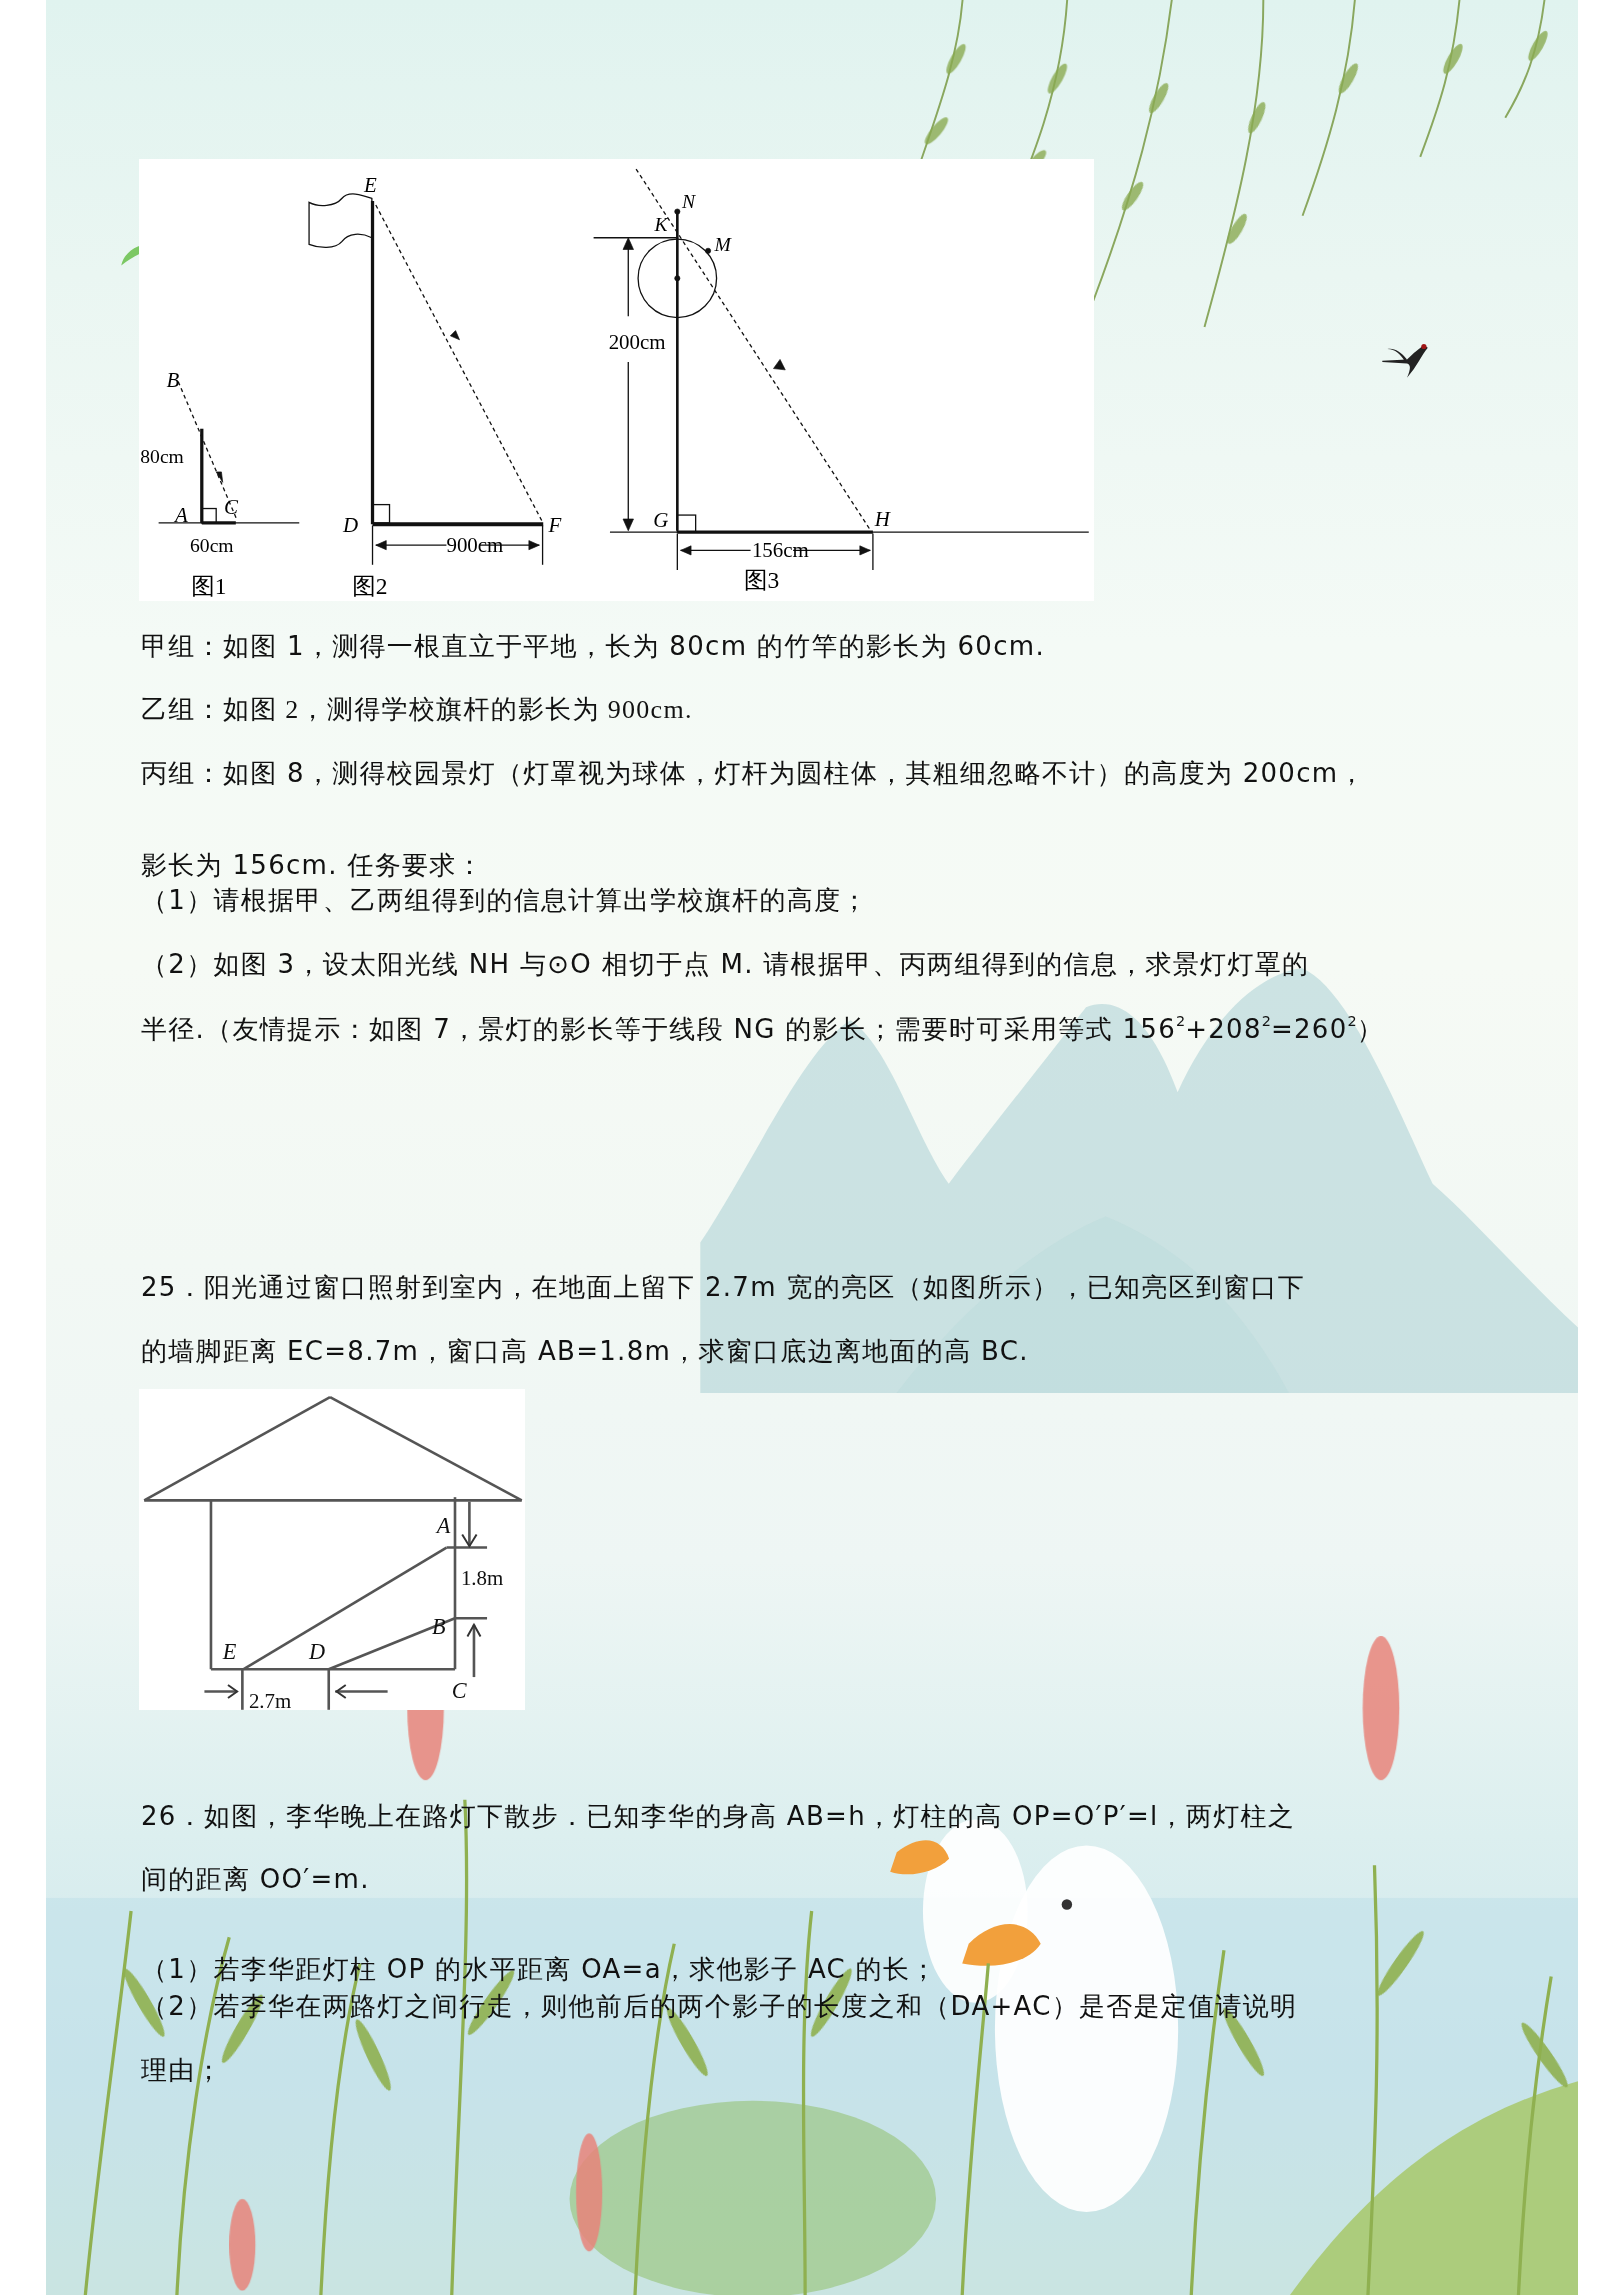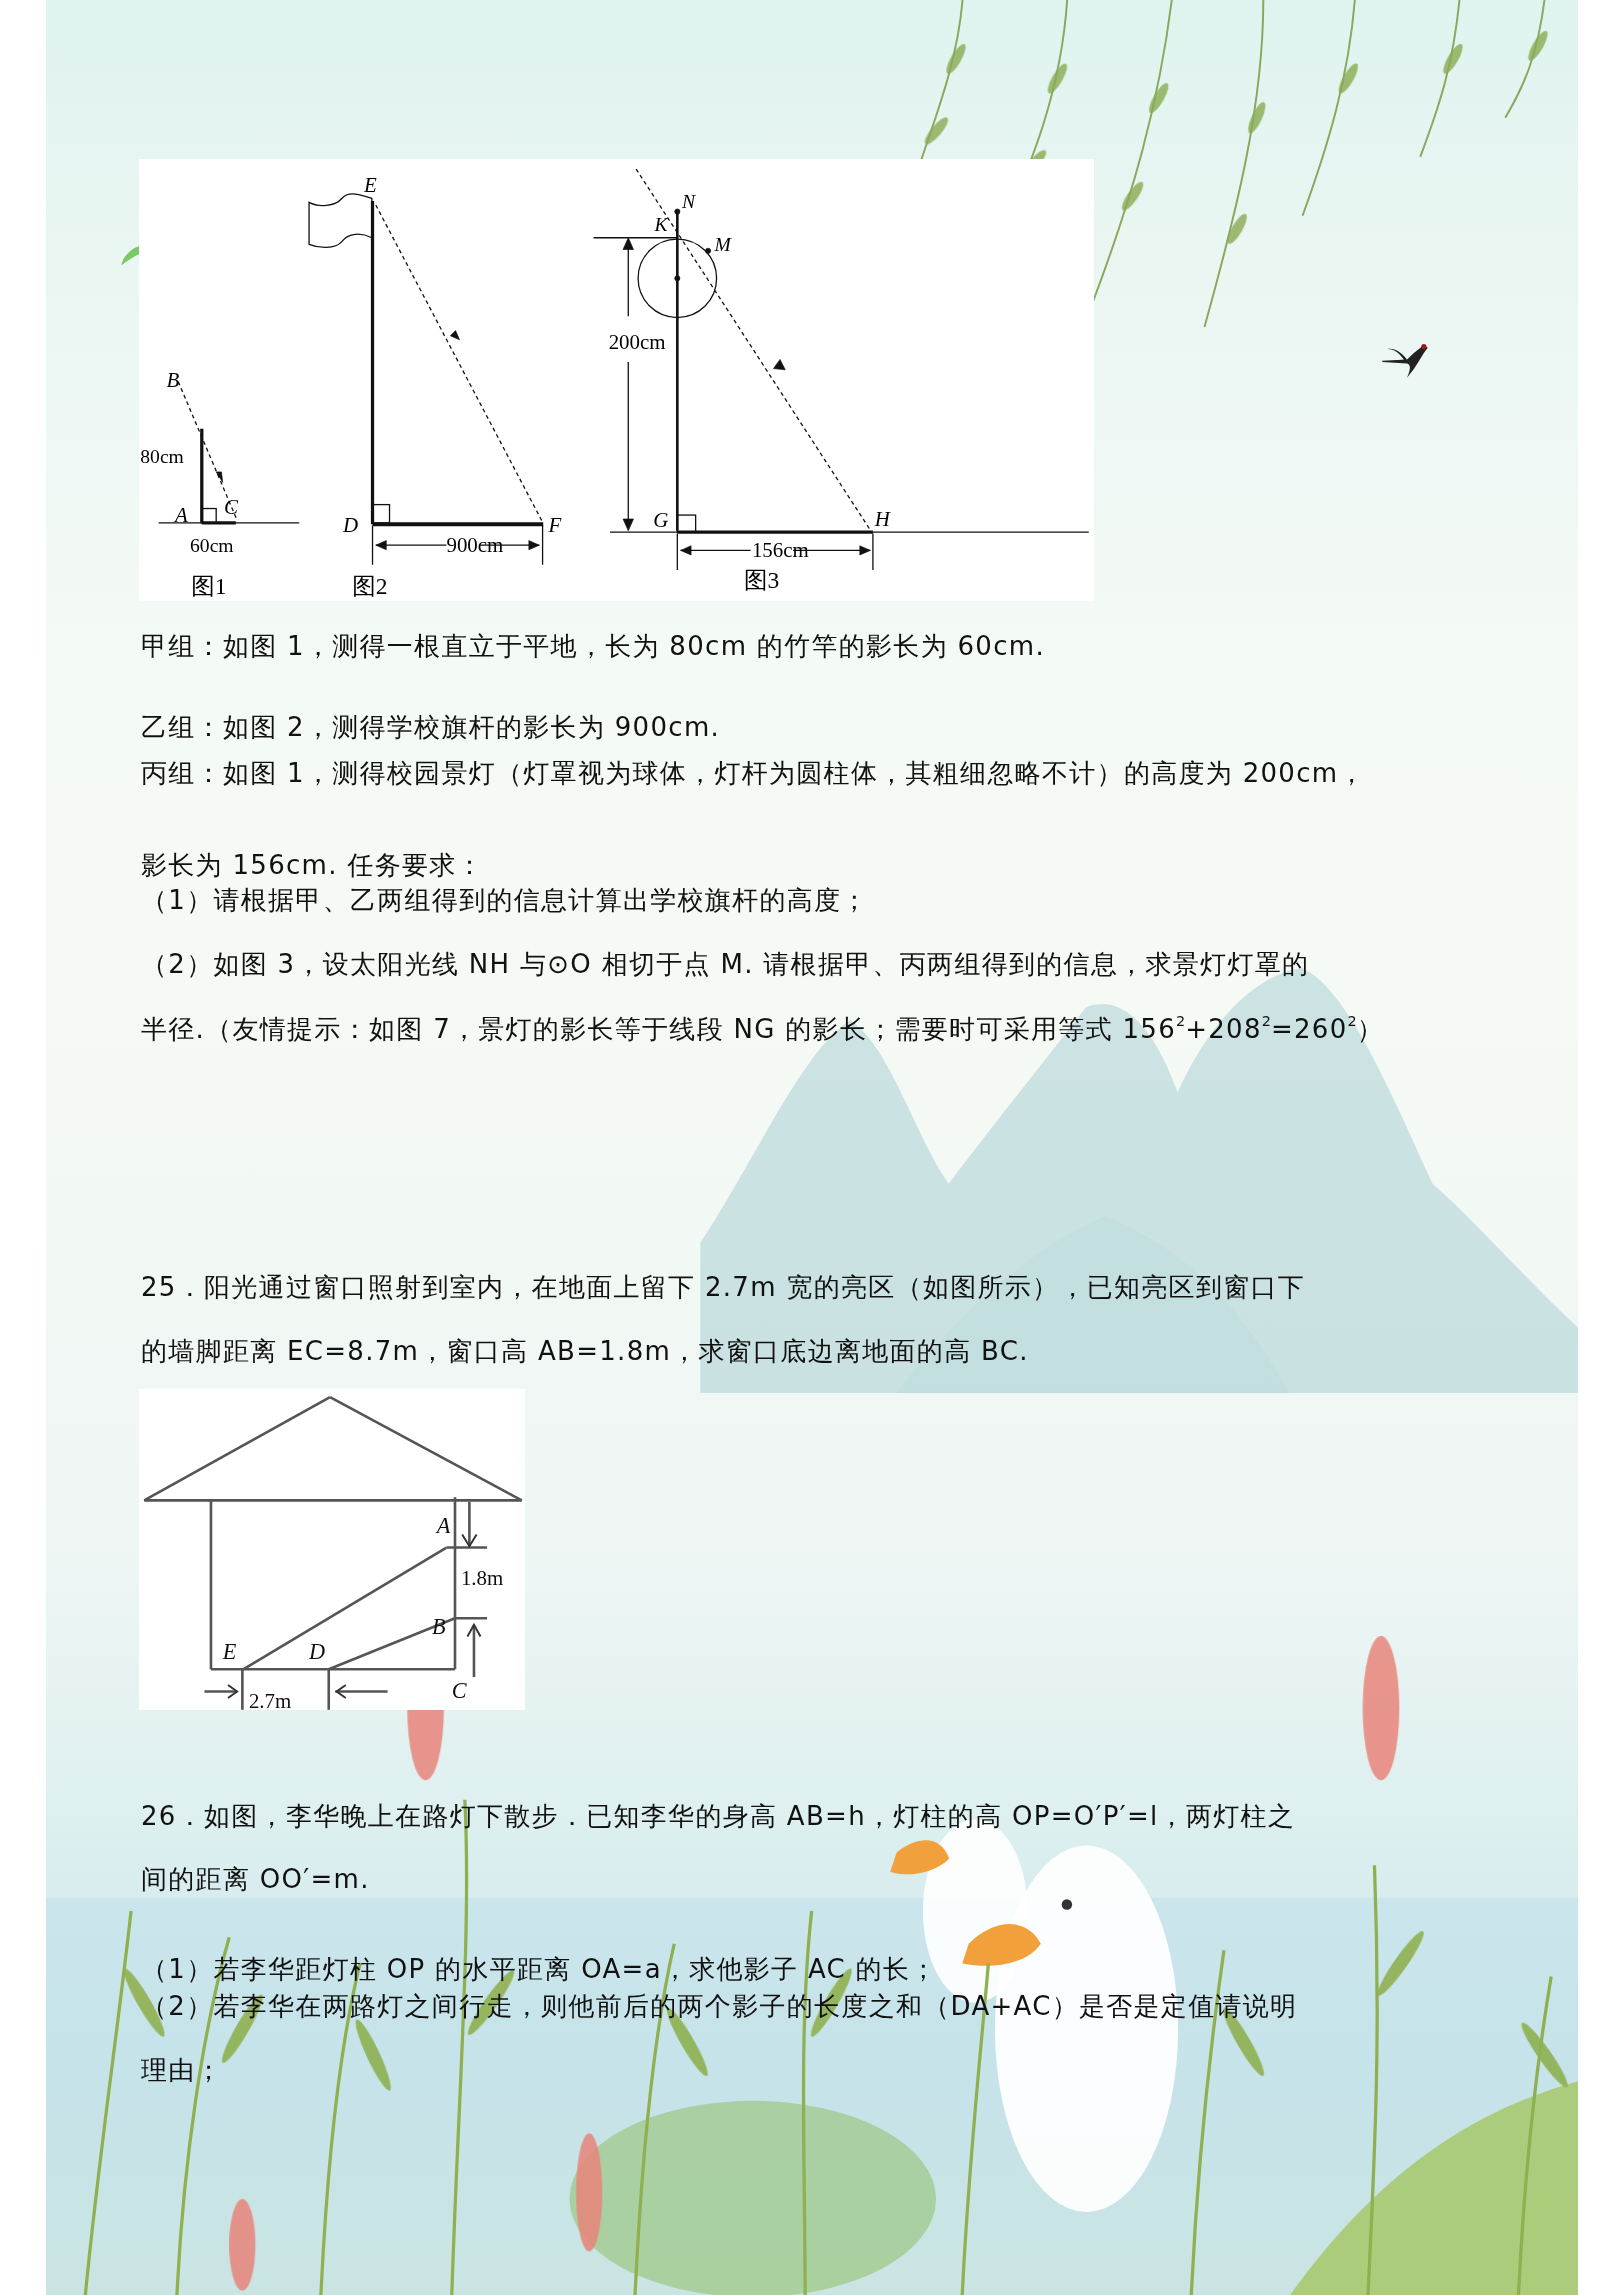--- a/index.html
+++ b/index.html
@@ -189,22 +189,22 @@
     <text x="880" y="140" font-size="30" font-style="italic">M</text>
     <text x="718" y="290" font-size="32">200cm</text>
     <text x="786" y="563" font-size="32" font-style="italic">G</text>
     <text x="1125" y="560" font-size="32" font-style="italic">H</text>
     <text x="937" y="608" font-size="32">156cm</text>
     <text x="925" y="655" font-size="36">图3</text>
   </svg>
 </div>
 
 <div class="para" style="top:633px;">甲组：如图 1，测得一根直立于平地，长为 80cm 的竹竿的影长为 60cm.</div>
-<div class="para" style="top:714px;">乙组：如图 2，测得学校旗杆的影长为 900cm.</div>
-<div class="para" style="top:760px;">丙组：如图 1，测得校园景灯（灯罩视为球体，灯杆为圆柱体，其粗细忽略不计）的高度为 200cm，</div>
+<div class="para" style="top:697px;font-family:Liberation Serif, serif;">乙组：如图 2，测得学校旗杆的影长为 900cm.</div>
+<div class="para" style="top:760px;">丙组：如图 8，测得校园景灯（灯罩视为球体，灯杆为圆柱体，其粗细忽略不计）的高度为 200cm，</div>
 <div class="para" style="top:824px;margin-top:28px;">影长为 156cm. 任务要求：</div>
 <div class="para" style="top:887px;">（1）请根据甲、乙两组得到的信息计算出学校旗杆的高度；</div>
 <div class="para" style="top:951px;">（2）如图 3，设太阳光线 NH 与⊙O 相切于点 M. 请根据甲、丙两组得到的信息，求景灯灯罩的</div>
 <div class="para" style="top:1014px;">
   <span>半径.（友情提示：如图 7，景灯的影长等于线段 NG 的影长；需要时可采用等式 </span><span>156</span><sup>2</sup><span>+</span><span>208</span><sup>2</sup><span>=</span><span>260</span><sup>2</sup><span>）</span>
 </div>
 
 <div class="para" style="top:1274px;">25．阳光通过窗口照射到室内，在地面上留下 2.7m 宽的亮区（如图所示），已知亮区到窗口下</div>
 <div class="para" style="top:1338px;">的墙脚距离 EC=8.7m，窗口高 AB=1.8m，求窗口底边离地面的高 BC.</div>
 

